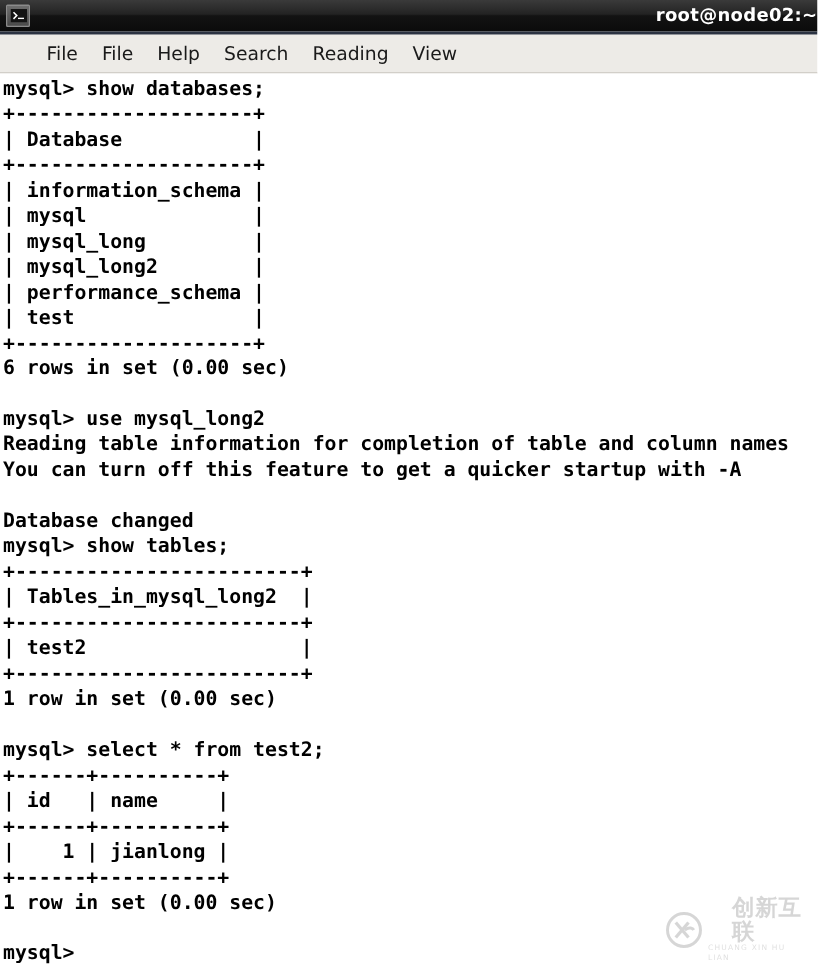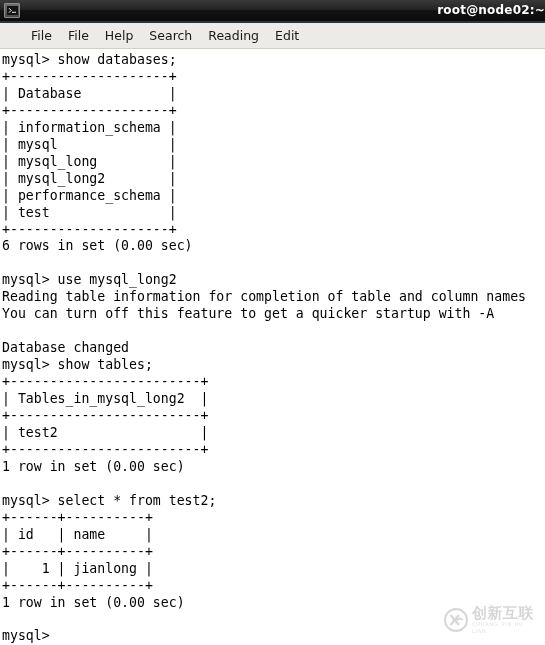--- a/index.html
+++ b/index.html
@@ -94,20 +94,21 @@
     padding: 3px 0 0 2px;
     box-sizing: border-box;
     white-space: pre;
     overflow: hidden;
     position: relative;
     letter-spacing: 0px;
   }
   .term-line {
     white-space: pre;
     min-height: 16.95px;
+    font-weight: bold;
   }
 
   
   .watermark {
     position: absolute;
     right: 6px;
     bottom: 8px;
     width: 96px;
     height: 34px;
     display: flex;
@@ -129,20 +130,21 @@
     flex-direction: column;
     justify-content: center;
   }
   .wm-cn {
     font-family: "DejaVu Sans", sans-serif;
     font-size: 15px;
     font-weight: bold;
     color: #7b7b7b;
     line-height: 16px;
     letter-spacing: 0.5px;
+    margin-left: 16px;
   }
   .wm-py {
     font-family: "DejaVu Sans", sans-serif;
     font-size: 5px;
     color: #9a9a9a;
     line-height: 7px;
     letter-spacing: 0.8px;
   }
 </style>
 </head>
@@ -160,21 +162,21 @@
     </div>
     <div class="title-text">root@node02:~</div>
   </div>
 
   <div class="menubar">
     <div class="menu-item">File</div>
     <div class="menu-item">File</div>
     <div class="menu-item">Help</div>
     <div class="menu-item">Search</div>
     <div class="menu-item">Reading</div>
-    <div class="menu-item">Edit</div>
+    <div class="menu-item">View</div>
   </div>
 
   <div class="terminal" id="terminal-output"><div class="term-line">mysql&gt; show databases;</div><div class="term-line">+--------------------+</div><div class="term-line">| Database           |</div><div class="term-line">+--------------------+</div><div class="term-line">| information_schema |</div><div class="term-line">| mysql              |</div><div class="term-line">| mysql_long         |</div><div class="term-line">| mysql_long2        |</div><div class="term-line">| performance_schema |</div><div class="term-line">| test               |</div><div class="term-line">+--------------------+</div><div class="term-line">6 rows in set (0.00 sec)</div><div class="term-line">&nbsp;</div><div class="term-line">mysql&gt; use mysql_long2</div><div class="term-line">Reading table information for completion of table and column names</div><div class="term-line">You can turn off this feature to get a quicker startup with -A</div><div class="term-line">&nbsp;</div><div class="term-line">Database changed</div><div class="term-line">mysql&gt; show tables;</div><div class="term-line">+------------------------+</div><div class="term-line">| Tables_in_mysql_long2  |</div><div class="term-line">+------------------------+</div><div class="term-line">| test2                  |</div><div class="term-line">+------------------------+</div><div class="term-line">1 row in set (0.00 sec)</div><div class="term-line">&nbsp;</div><div class="term-line">mysql&gt; select * from test2;</div><div class="term-line">+------+----------+</div><div class="term-line">| id   | name     |</div><div class="term-line">+------+----------+</div><div class="term-line">|    1 | jianlong |</div><div class="term-line">+------+----------+</div><div class="term-line">1 row in set (0.00 sec)</div><div class="term-line">&nbsp;</div><div class="term-line">mysql&gt;</div></div>
 
   <div class="watermark">
     <div class="wm-mark">
       <svg width="26" height="26" viewBox="0 0 26 26" xmlns="http://www.w3.org/2000/svg">
         <circle cx="13" cy="13" r="11" fill="none" stroke="#7b7b7b" stroke-width="2"></circle>
         <path d="M7.5 8 L16 18" stroke="#7b7b7b" stroke-width="2.2" fill="none"></path>
         <path d="M16 8 L7.5 18" stroke="#7b7b7b" stroke-width="2.2" fill="none"></path>

